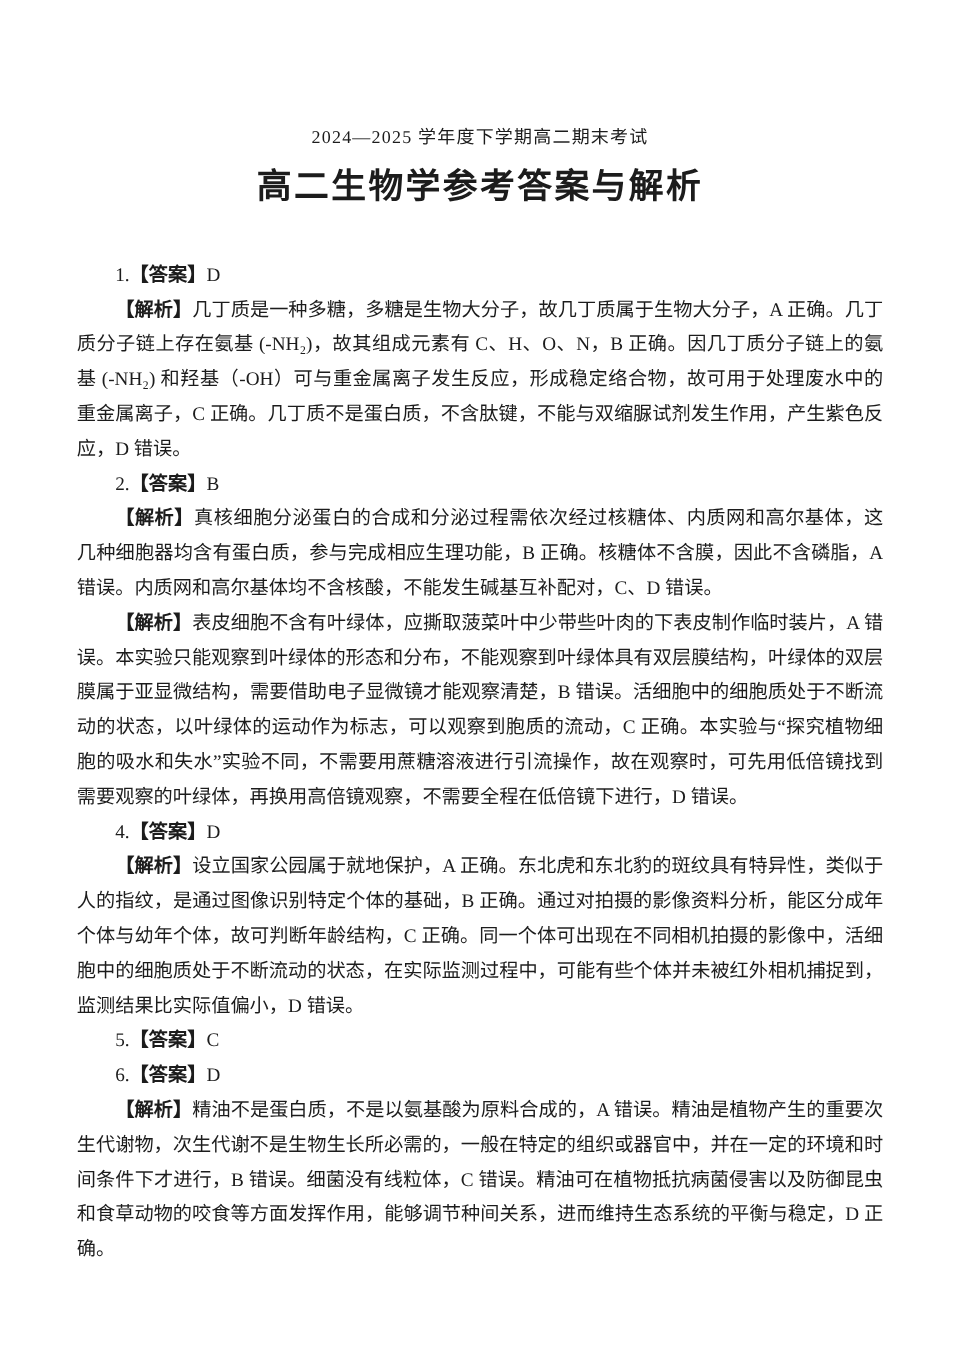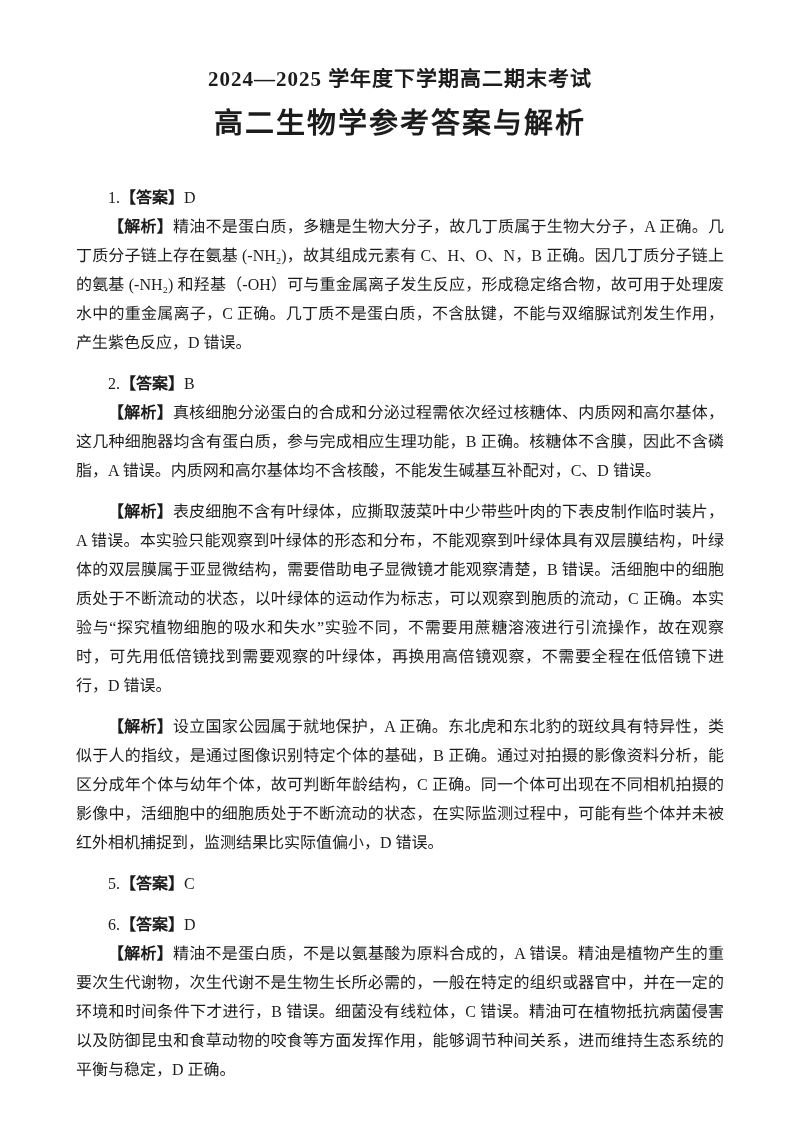--- a/index.html
+++ b/index.html
@@ -11,72 +11,74 @@
     -webkit-font-smoothing: antialiased;
   }
   .page {
     width: 800px;
     min-height: 1132px;
     background: #ffffff;
     padding: 66px 64px 40px 64px;
   }
   .title-1 {
     text-align: center;
-    font-size: 21px;
-    font-weight: bold;
+    font-size: 15px;
+    font-weight: normal;
     letter-spacing: 1px;
     line-height: 1.3;
+    margin-top: 40px;
   }
   .title-2 {
     text-align: center;
     font-size: 29px;
     font-weight: bold;
     letter-spacing: 2px;
     line-height: 1.3;
     margin-top: 12px;
   }
   .content {
     margin-top: 40px;
     font-size: 16px;
     line-height: 29px;
     text-align: justify;
     text-justify: inter-ideograph;
   }
   .content p {
     text-indent: 2em;
   }
-  .qa-section { margin: 12px; }
+  .qa-section { margin: 0; }
   .label-bold { font-weight: bold; }
   .answer-letter { font-weight: normal; }
 </style>
 </head>
 <body>
 
 <div class="page">
 
   <h1 class="title-1">2024—2025 学年度下学期高二期末考试</h1>
   <h2 class="title-2">高二生物学参考答案与解析</h2>
 
   <div class="content">
 
     <section class="qa-section">
       <p><span>1.</span><span class="label-bold">【答案】</span><span class="answer-letter">D</span></p>
-      <p><span class="label-bold">【解析】</span><span>精油不是蛋白质，多糖是生物大分子，故几丁质属于生物大分子，A 正确。几丁质分子链上存在氨基 (-NH₂)，故其组成元素有 C、H、O、N，B 正确。因几丁质分子链上的氨基 (-NH₂) 和羟基（-OH）可与重金属离子发生反应，形成稳定络合物，故可用于处理废水中的重金属离子，C 正确。几丁质不是蛋白质，不含肽键，不能与双缩脲试剂发生作用，产生紫色反应，D 错误。</span></p>
+      <p><span class="label-bold">【解析】</span><span>几丁质是一种多糖，多糖是生物大分子，故几丁质属于生物大分子，A 正确。几丁质分子链上存在氨基 (-NH₂)，故其组成元素有 C、H、O、N，B 正确。因几丁质分子链上的氨基 (-NH₂) 和羟基（-OH）可与重金属离子发生反应，形成稳定络合物，故可用于处理废水中的重金属离子，C 正确。几丁质不是蛋白质，不含肽键，不能与双缩脲试剂发生作用，产生紫色反应，D 错误。</span></p>
     </section>
 
     <section class="qa-section">
       <p><span>2.</span><span class="label-bold">【答案】</span><span class="answer-letter">B</span></p>
       <p><span class="label-bold">【解析】</span><span>真核细胞分泌蛋白的合成和分泌过程需依次经过核糖体、内质网和高尔基体，这几种细胞器均含有蛋白质，参与完成相应生理功能，B 正确。核糖体不含膜，因此不含磷脂，A 错误。内质网和高尔基体均不含核酸，不能发生碱基互补配对，C、D 错误。</span></p>
     </section>
 
     <section class="qa-section">
       <p><span class="label-bold">【解析】</span><span>表皮细胞不含有叶绿体，应撕取菠菜叶中少带些叶肉的下表皮制作临时装片，A 错误。本实验只能观察到叶绿体的形态和分布，不能观察到叶绿体具有双层膜结构，叶绿体的双层膜属于亚显微结构，需要借助电子显微镜才能观察清楚，B 错误。活细胞中的细胞质处于不断流动的状态，以叶绿体的运动作为标志，可以观察到胞质的流动，C 正确。本实验与“探究植物细胞的吸水和失水”实验不同，不需要用蔗糖溶液进行引流操作，故在观察时，可先用低倍镜找到需要观察的叶绿体，再换用高倍镜观察，不需要全程在低倍镜下进行，D 错误。</span></p>
     </section>
 
     <section class="qa-section">
+      <p><span>4.</span><span class="label-bold">【答案】</span><span class="answer-letter">D</span></p>
       <p><span class="label-bold">【解析】</span><span>设立国家公园属于就地保护，A 正确。东北虎和东北豹的斑纹具有特异性，类似于人的指纹，是通过图像识别特定个体的基础，B 正确。通过对拍摄的影像资料分析，能区分成年个体与幼年个体，故可判断年龄结构，C 正确。同一个体可出现在不同相机拍摄的影像中，活细胞中的细胞质处于不断流动的状态，在实际监测过程中，可能有些个体并未被红外相机捕捉到，监测结果比实际值偏小，D 错误。</span></p>
     </section>
 
     <section class="qa-section">
       <p><span>5.</span><span class="label-bold">【答案】</span><span class="answer-letter">C</span></p>
     </section>
 
     <section class="qa-section">
       <p><span>6.</span><span class="label-bold">【答案】</span><span class="answer-letter">D</span></p>
       <p><span class="label-bold">【解析】</span><span>精油不是蛋白质，不是以氨基酸为原料合成的，A 错误。精油是植物产生的重要次生代谢物，次生代谢不是生物生长所必需的，一般在特定的组织或器官中，并在一定的环境和时间条件下才进行，B 错误。细菌没有线粒体，C 错误。精油可在植物抵抗病菌侵害以及防御昆虫和食草动物的咬食等方面发挥作用，能够调节种间关系，进而维持生态系统的平衡与稳定，D 正确。</span></p>

